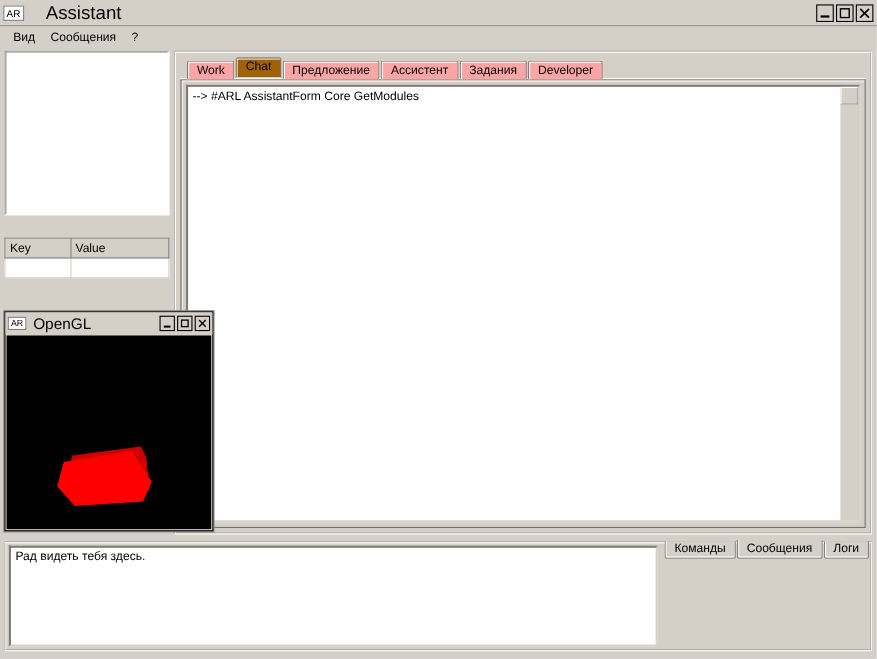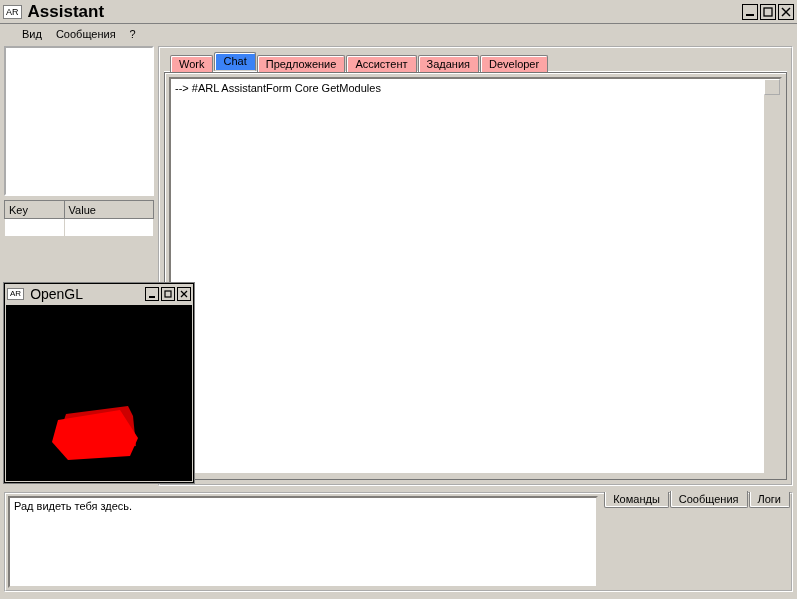--- a/index.html
+++ b/index.html
@@ -28,22 +28,23 @@
   .titlebar .app-icon {
     background: #fff;
     border: 1px solid #808080;
     font-size: 9px;
     padding: 0 2px;
     margin-right: 6px;
     line-height: 12px;
   }
   .titlebar .title {
     font-size: 17px;
-    font-weight: bold;
-    flex: 1;
+    font-weight: normal;
+    flex: 1;
+    margin-left: 14px;
   }
   .win-controls {
     display: flex;
     gap: 2px;
   }
   .win-btn {
     width: 16px;
     height: 16px;
     border: 1px solid #000;
     background: #d4d0c8;
@@ -52,21 +53,21 @@
     justify-content: center;
     cursor: pointer;
   }
   .win-btn svg { display: block; }
 
   
   .menubar {
     height: 20px;
     display: flex;
     align-items: center;
-    padding-left: 16px;
+    padding-left: 6px;
     gap: 2px;
     background: #d4d0c8;
   }
   .menubar .menu-item {
     padding: 2px 6px;
     cursor: pointer;
   }
 
   
   .main-area {
@@ -82,21 +83,21 @@
     width: 150px;
     display: flex;
     flex-direction: column;
   }
   .sidebar-panel {
     border: 2px inset #fff;
     background: #fff;
     height: 150px;
   }
   .kv-table {
-    margin-top: 4px;
+    margin-top: 20px;
     border: 1px solid #808080;
     width: 100%;
     border-collapse: collapse;
     background: #fff;
   }
   .kv-table th {
     background: #d4d0c8;
     border: 1px solid #808080;
     text-align: left;
     font-weight: normal;
@@ -140,21 +141,21 @@
     padding: 2px 8px;
     margin-right: 1px;
     cursor: pointer;
     border-top-left-radius: 2px;
     border-top-right-radius: 2px;
     box-shadow: inset 1px 1px 0 #fff;
     position: relative;
     top: 1px;
   }
   .tab.active {
-    background: #3b82f6;
+    background: #a16207;
     border-bottom: 1px solid #d4d0c8;
     z-index: 2;
     top: 0;
     padding-bottom: 3px;
   }
   .tab-content {
     flex: 1;
     border: 1px solid #737373;
     box-shadow: inset 1px 1px 0 #fff;
     background: #d4d0c8;

